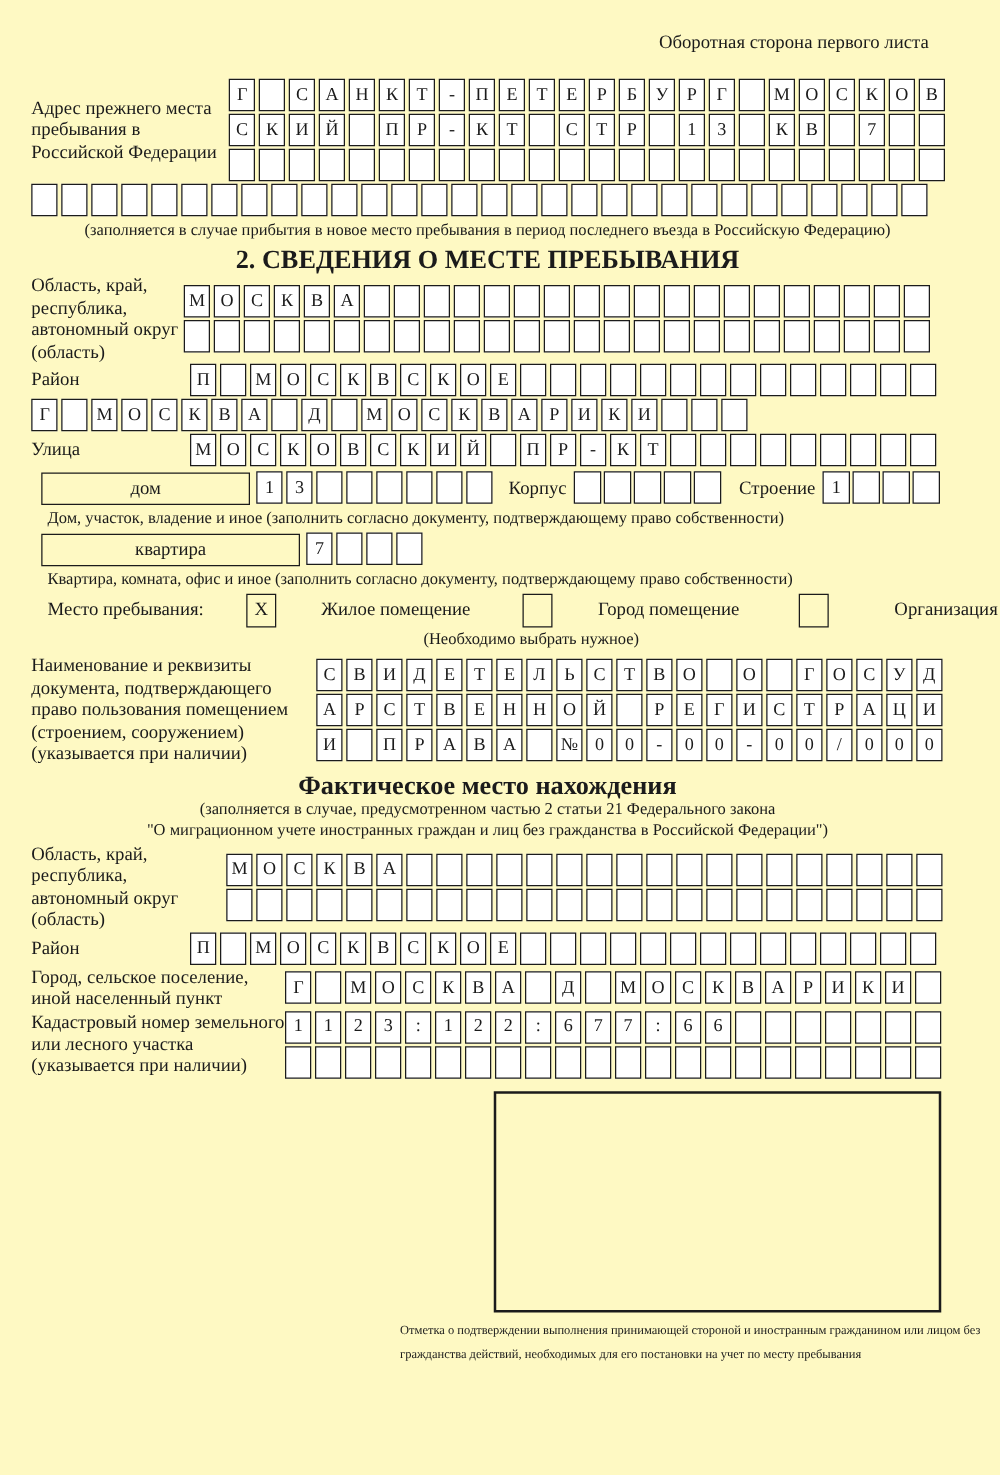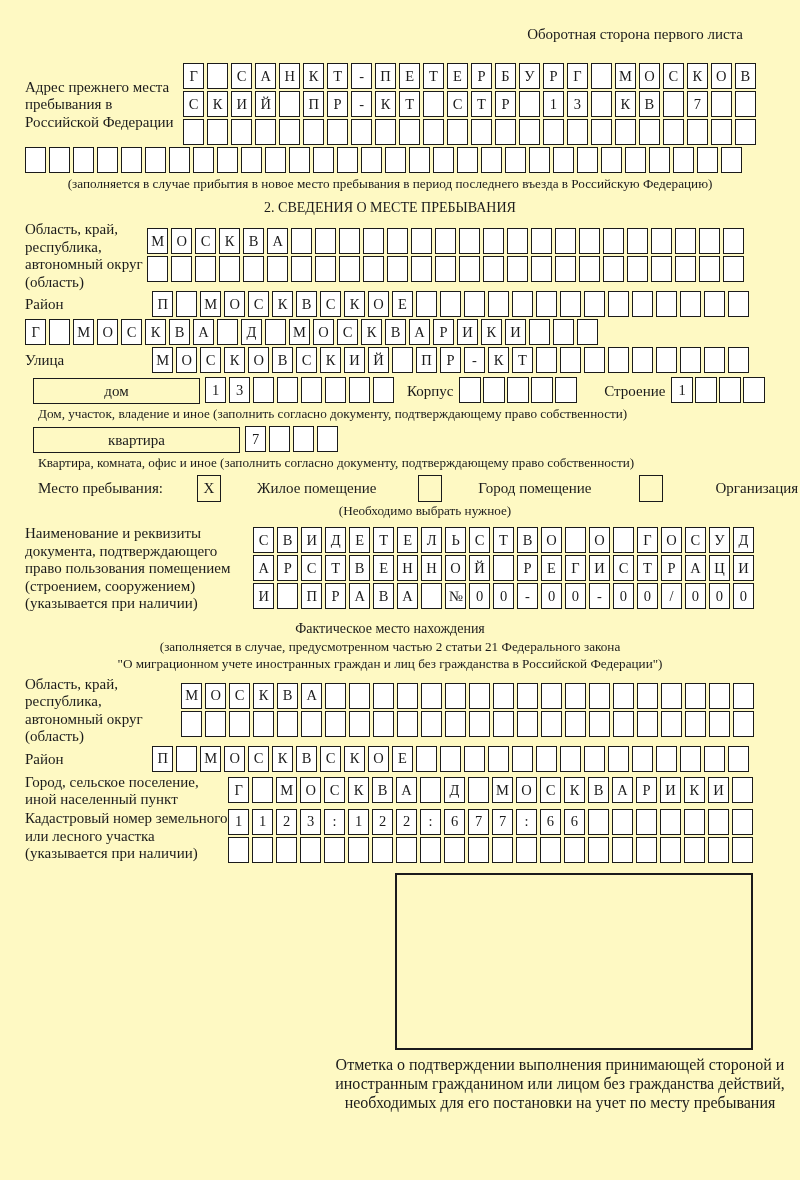--- a/index.html
+++ b/index.html
@@ -26,46 +26,46 @@
     font-size:14.5px; line-height:1;
   }
   .widebox{
     flex:none; box-sizing:border-box; height:26px;
     border:1.6px solid #1b1b1b;
     display:flex; align-items:center; justify-content:center;
     font-size:15px;
   }
   .note{ font-size:13.2px; line-height:17px; }
   .center{ text-align:center; }
-  .sec-title{ text-align:center; font-weight:normal; font-size:14px; line-height:19px; margin-top:6px; }
+  .sec-title{ text-align:center; font-weight:bold; font-size:21px; line-height:19px; margin-top:6px; }
   .inline-lbl{ font-size:15px; line-height:26px; flex:none; }
   .checkbox{
     flex:none; box-sizing:border-box; width:24px; height:27px;
     border:1.6px solid #1b1b1b;
     display:flex; align-items:center; justify-content:center;
     font-size:15px;
   }
   .opt{ font-size:15px; line-height:27px; flex:none; }
   .stamp-box{ box-sizing:border-box; width:358px; height:177px; border:2px solid #1b1b1b; margin-left:370px; margin-top:8px; }
-  .stamp-note{ width:480px; margin-left:295px; margin-top:5px; text-align:center; font-size:16px; line-height:19px; }
+  .stamp-note{ width:480px; margin-left:295px; margin-top:5px; font-size:10px; line-height:19px; }
 
   
   .addr-block{ margin-top:20px; }
   .addr-lbl{ width:158px; }
   .row4{ margin-top:0px; }
   .note1{ margin-top:2px; }
   .region-block{ margin-top:4px; }
   .lbl-region2{ width:122px; }
   .lbl-district2{ width:127px; }
   .lbl-city2{ width:150px; }
   .lbl-street{ width:127px; }
   .house-row{ margin-left:8px; margin-top:2px; }
   .dom-box{ width:167px; margin-right:5px; }
   .korpus-lbl{ margin-left:10px; margin-right:6px;font-family:Liberation Serif, serif; }
-  .stroenie-lbl{ margin-left:25px; margin-right:6px; }
+  .stroenie-lbl{ margin-left:12px; margin-right:6px; }
   .apt-row{ margin-left:8px; margin-top:4px; }
   .apt-box{ width:207px; margin-right:5px; }
   .small-note{ margin-top:0px; margin-left:13px; }
   .stay-row{ margin-top:4px; margin-left:13px;gap:24px; }
   .stay-lbl{ margin-right:10px; line-height:27px; }
   .opt1{ margin-left:12px; margin-right:18px; }
   .opt2{ margin-left:12px; margin-right:24px; }
   .opt3{ margin-left:28px; }
   .stay-note{ width:680px; margin-left:60px; }
   .doc-block{ margin-top:6px; }

